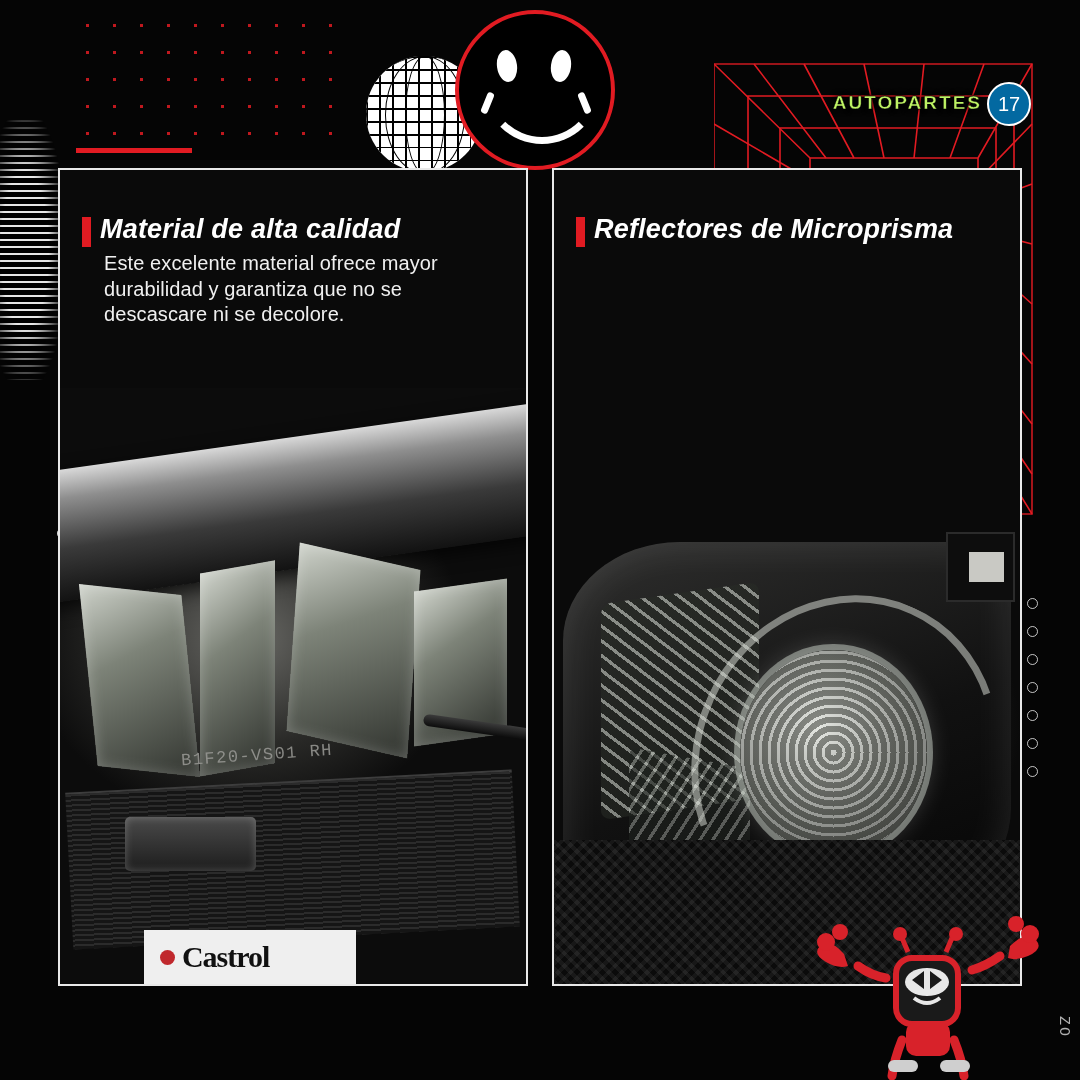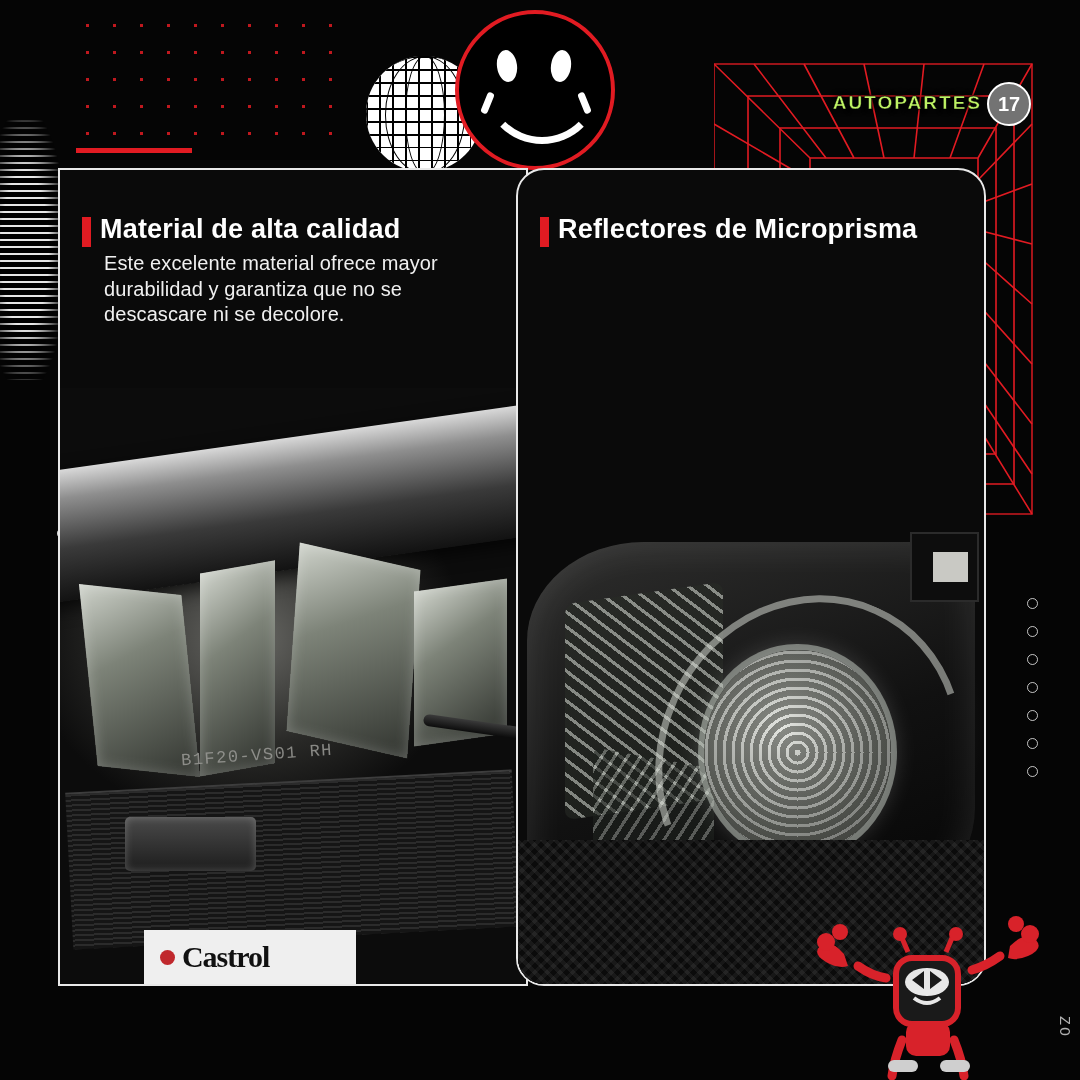--- a/index.html
+++ b/index.html
@@ -147,26 +147,26 @@
   }
   .badge-circle {
     position: absolute;
     right: 49px;
     top: 82px;
     width: 40px;
     height: 40px;
     border: 2.5px solid #fff;
     border-radius: 50%;
     color: #fff;
-    font-weight: bold;
+    font-weight: normal;
     font-size: 20px;
     display: flex;
     align-items: center;
     justify-content: center;
-    background: #737373;
+    background: #0369a1;
   }
 
   
   .scribble {
     position: absolute;
     left: 0;
     top: 120px;
     width: 62px;
     height: 260px;
     background: repeating-linear-gradient(
@@ -215,33 +215,34 @@
 
   
   .card {
     position: absolute;
     top: 168px;
     border: 2px solid #e9e9e9;
     background: #0a0a0a;
     overflow: hidden;
   }
   .card.left { left: 58px; width: 466px; height: 814px; }
-  .card.right { left: 516px; width: 466px; height: 814px; border-radius: 28px; }
+  .card.right { left: 552px; width: 466px; height: 814px; }
 
   .card-head {
     padding: 44px 22px 10px 22px;
     position: relative;
   }
   .card-title {
     color: #fff;
     font-size: 27px;
     font-weight: bold;
     letter-spacing: .2px;
     margin: 0 0 6px 18px;
     font-family: "Liberation Sans", sans-serif;
+    font-style: italic;
   }
   .title-bar {
     position: absolute;
     left: 22px;
     top: 47px;
     width: 9px;
     height: 30px;
     background: #e11b22;
   }
   .card-body {

